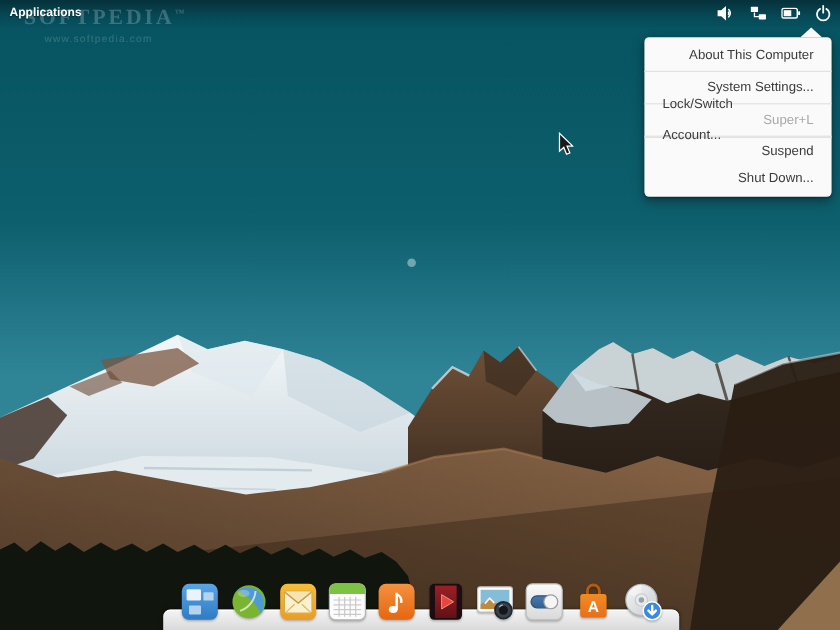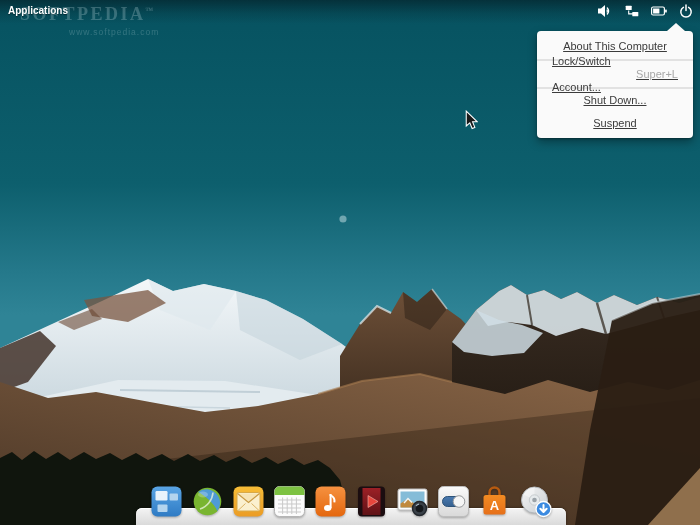--- a/index.html
+++ b/index.html
@@ -16,32 +16,32 @@
          display:flex;gap:14px;white-space:nowrap;}
   .status{position:absolute;right:7px;top:0;height:22px;display:flex;align-items:center;gap:12px;}
   .status svg{display:block;}
 
   
   .watermark{position:absolute;left:20px;top:4px;z-index:15;pointer-events:none;
              color:rgba(205,228,233,.26);font-family:"Liberation Serif",serif;
              font-weight:700;font-size:18px;letter-spacing:2.5px;}
   .watermark .tm{font-size:8px;vertical-align:super;letter-spacing:0;}
   .watermark-url{position:absolute;left:37px;top:27px;z-index:15;pointer-events:none;
-             font-size:8.5px;letter-spacing:1px;color:rgba(205,228,233,.22);margin-left:32px;}
+             font-size:8.5px;letter-spacing:1px;color:rgba(205,228,233,.22);}
 
   
   .session-menu{position:absolute;left:537px;top:31px;width:156px;z-index:30;
                 background:#fafafa;border-radius:4px;padding:2px 0 3px 0;
                 box-shadow:0 1px 2px rgba(0,0,0,.3),0 4px 10px rgba(0,0,0,.35);
                 font-size:11px;color:#3b3b3b;}
   .menu-arrow{position:absolute;top:-8px;right:8px;width:0;height:0;
               border-left:9px solid transparent;border-right:9px solid transparent;
               border-bottom:8px solid #fafafa;}
   .menu-item{height:26px;line-height:26px;padding:0 15px;display:flex;
-             justify-content:center;align-items:center;cursor:default;text-decoration:underline;}
+             justify-content:flex-end;align-items:center;cursor:default;}
   .menu-item.compact{height:23px;line-height:23px;}
   .menu-sep{height:1px;background:#e2e2e2;}
   .shortcut{color:#a8a8a8;}
 
   
   .dock{position:absolute;left:136px;bottom:0;width:430px;height:44px;z-index:20;}
   .dock-shelf{position:absolute;bottom:0;left:0;right:0;height:17px;
               background:linear-gradient(#f4f4f4,#dadada);
               border-radius:6px 6px 0 0;
               box-shadow:inset 0 1px 0 #ffffff,0 0 3px rgba(0,0,0,.45);}
@@ -158,32 +158,35 @@
       </span>
     </div>
   </div>
 
   <div class="session-menu">
     <div class="menu-arrow"></div>
     <div class="menu-item">
       <span>About This Computer</span>
     </div>
     <div class="menu-sep"></div>
+    <div class="menu-item">
+      <span>System Settings...</span>
+    </div>
     <div class="menu-sep"></div>
     <div class="menu-item">
       <span>Lock/Switch Account...</span>
       <span class="shortcut">Super+L</span>
     </div>
     <div class="menu-sep"></div>
     <div class="menu-sep"></div>
     <div class="menu-item compact">
+      <span>Suspend</span>
+    </div>
+    <div class="menu-item compact">
       <span>Shut Down...</span>
-    </div>
-    <div class="menu-item compact">
-      <span>Suspend</span>
     </div>
   </div>
 
   <svg class="cursor" viewBox="0 0 12 19" width="13" height="20">
     <path d="M1,1 L1,15.2 L4.4,12.2 L6.6,17.6 L9.2,16.5 L7,11.2 L11.5,11.2 Z" fill="#1a1a1a" stroke="#ffffff" stroke-width="1"></path>
   </svg>
 
   <div class="dock">
     <div class="dock-shelf"></div>
     <div class="dock-icons">

